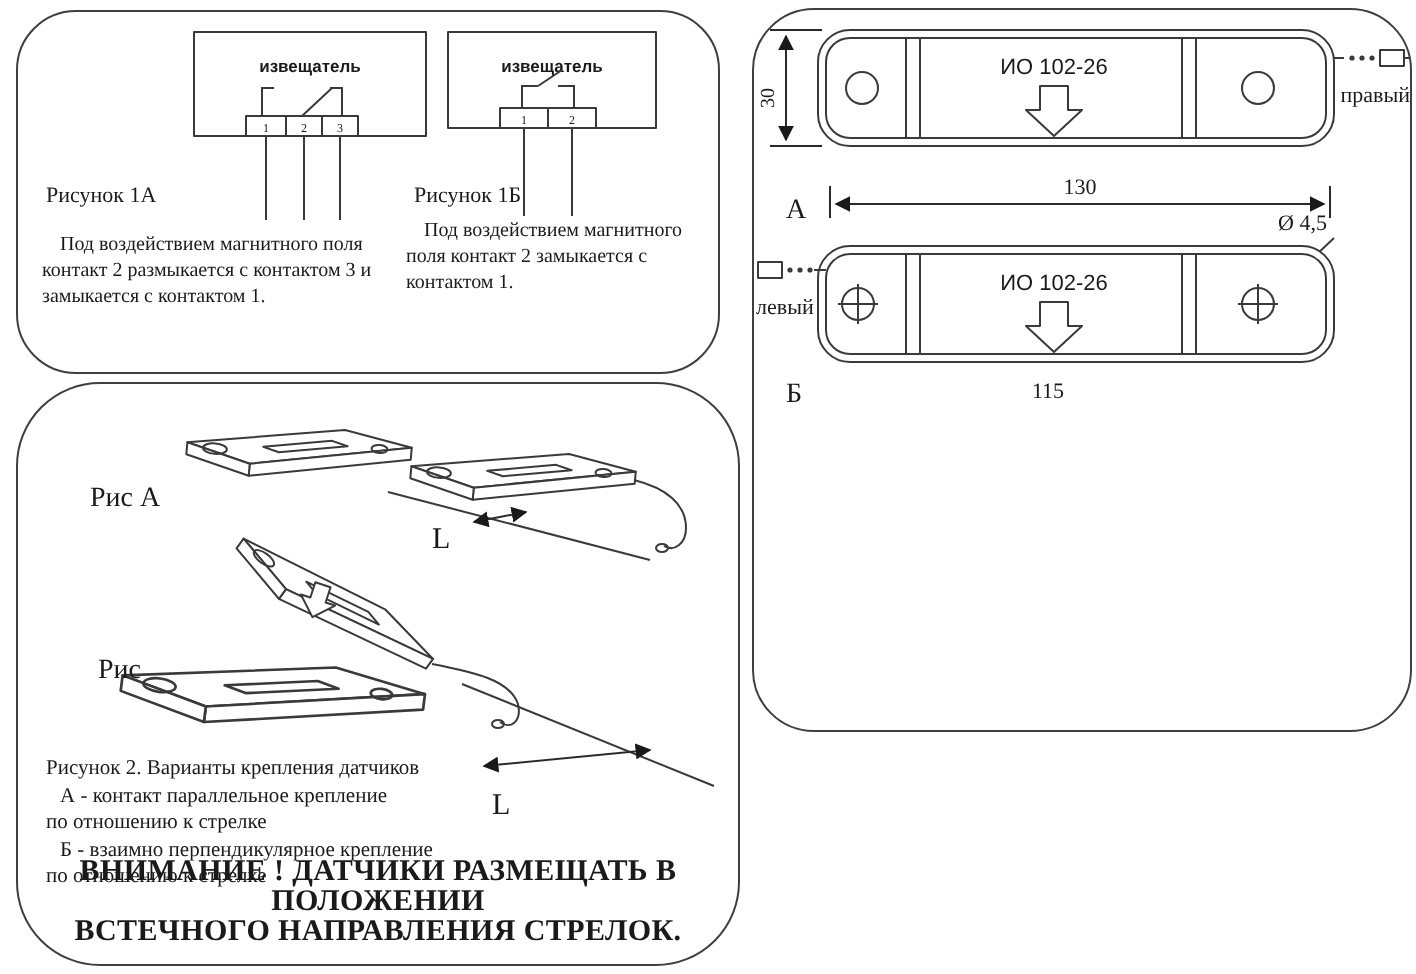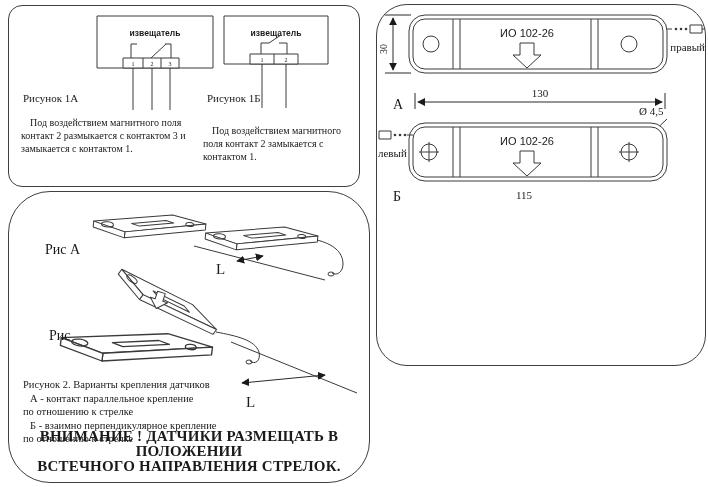--- a/index.html
+++ b/index.html
@@ -6,21 +6,21 @@
   body {
     width:708px; height:487px; position:relative;
     background:#ffffff; color:#1a1a1a;
     font-family:"Liberation Serif", serif;
     overflow:hidden;
   }
   .panel {
     position:absolute; background:#fff;
     border:1px solid #3f3f3f;
   }
-  #panel1 { left:8px; top:5px; width:350px; height:180px; border-radius:14px; }
+  #panel1 { left:8px; top:5px; width:350px; height:180px; border-radius:30px; }
   #panel2 { left:8px; top:191px; width:360px; height:290px; border-radius:42px; }
   #panel3 { left:376px; top:4px; width:328px; height:360px; border-radius:31px; }
   .abs { position:absolute; }
   svg { display:block; }
   svg .ln { stroke:#3a3a3a; stroke-width:1; fill:none; }
   svg .face { stroke:#3a3a3a; stroke-width:1; fill:#ffffff; stroke-linejoin:round; }
   svg .dim { stroke:#2a2a2a; stroke-width:1; fill:none; }
   svg text { fill:#1a1a1a; font-family:"Liberation Serif", serif; }
   svg .sans { font-family:"Liberation Sans", sans-serif; }
   .figlabel { font-size:11px; }
@@ -70,21 +70,21 @@
     <text x="48" y="48" font-size="6" text-anchor="middle">1</text>
     <text x="72" y="48" font-size="6" text-anchor="middle">2</text>
     <line class="ln" x1="48" y1="50" x2="48" y2="94"></line>
     <line class="ln" x1="72" y1="50" x2="72" y2="94"></line>
   </svg>
 
   <div class="abs figlabel" style="left:14px; top:86px;">Рисунок 1А</div>
   <div class="abs figlabel" style="left:198px; top:86px;">Рисунок 1Б</div>
 
   <div class="abs bodytext" style="left:12px; top:110px; width:172px;">Под воздействием магнитного поля контакт 2 размыкается с контактом 3 и замыкается с контактом 1.</div>
-  <div class="abs bodytext" style="left:194px; top:118px; width:158px;">Под воздействием магнитного поля контакт 2 замыкается с контактом 1.</div>
+  <div class="abs bodytext" style="left:194px; top:103px; width:158px;">Под воздействием магнитного поля контакт 2 замыкается с контактом 1.</div>
 </div>
 
 <div id="panel2" class="panel">
 
   <svg class="abs" style="left:0; top:0;" width="360" height="252" viewBox="0 0 360 252">
     <defs>
       <marker id="ar2" viewBox="0 0 10 10" refX="9" refY="5" markerWidth="8" markerHeight="8" orient="auto-start-reverse">
         <path d="M0,0 L10,5 L0,10 z" fill="#1a1a1a"></path>
       </marker>
     </defs>

